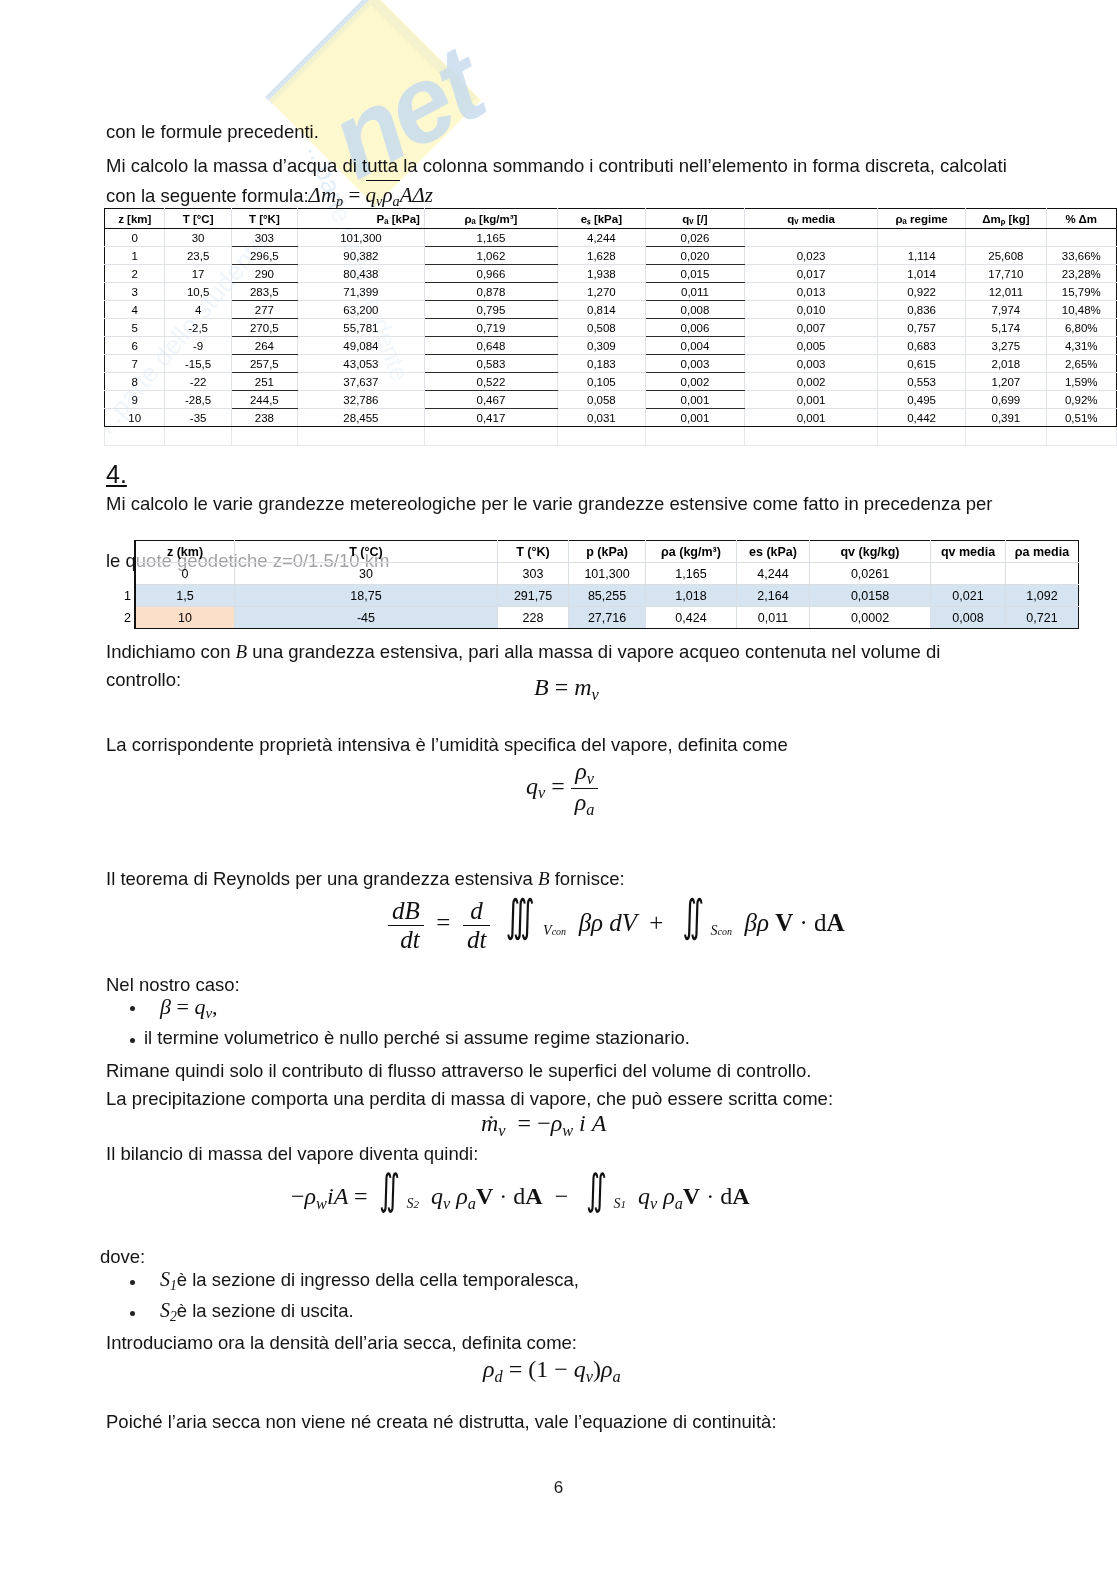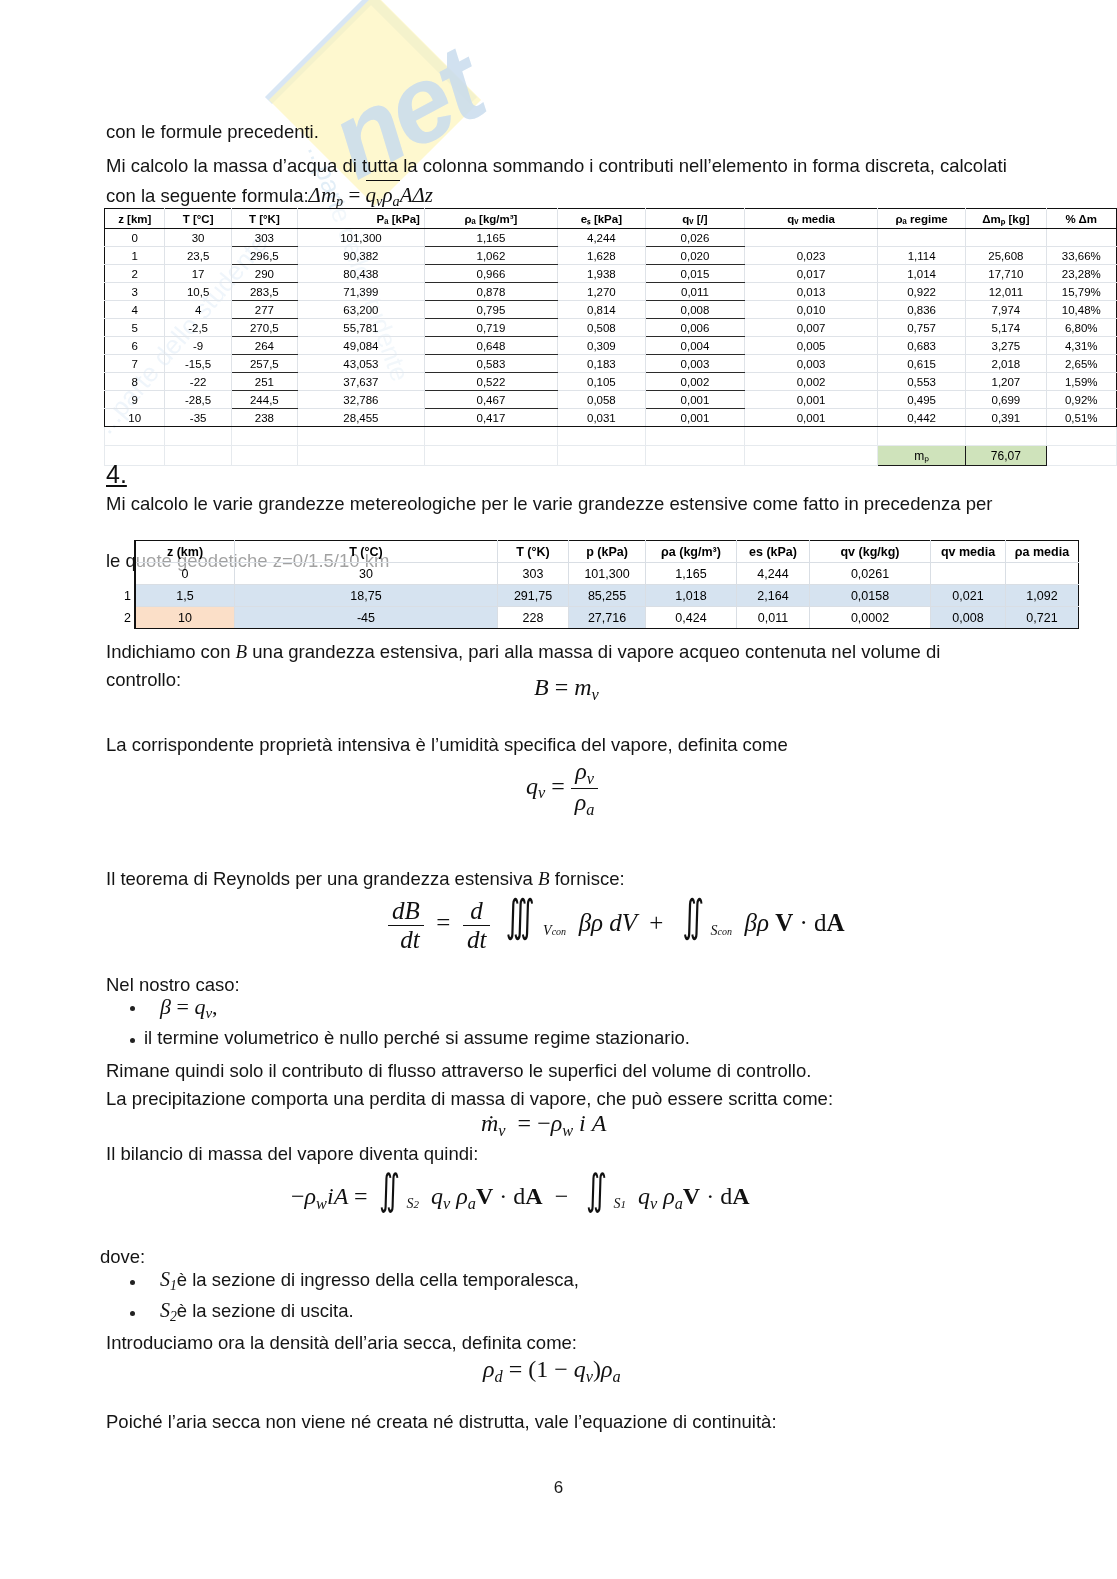--- a/index.html
+++ b/index.html
@@ -400,33 +400,20 @@
           <td></td>
             <td></td>
           <td></td>
             <td></td>
           <td></td>
             <td></td>
           <td></td>
             <td></td>
           <td></td>
         </tr>
-        <tr class="blank">
-          <td></td>
-            <td></td>
-          <td></td>
-            <td></td>
-          <td></td>
-            <td></td>
-          <td></td>
-            <td></td>
-          <td class="mp-cell">mₚ</td>
-          <td class="mp-cell-val">76,07</td>
-          <td></td>
-        </tr>
       </tbody>
     </table>
 
     <div class="heading4" style="left:106px; top:460px;">4.</div>
 
     <div class="para" style="left:106px; top:490px;">Mi calcolo le varie grandezze metereologiche per le varie grandezze estensive come fatto in precedenza per</div>
     <div class="para" style="left:106px; top:518px;margin-top:29px;">le quote geodetiche z=0/1.5/10 km</div>
 
     <table class="xl" id="table2" style="left:104px; top:540px;">
       <thead>

